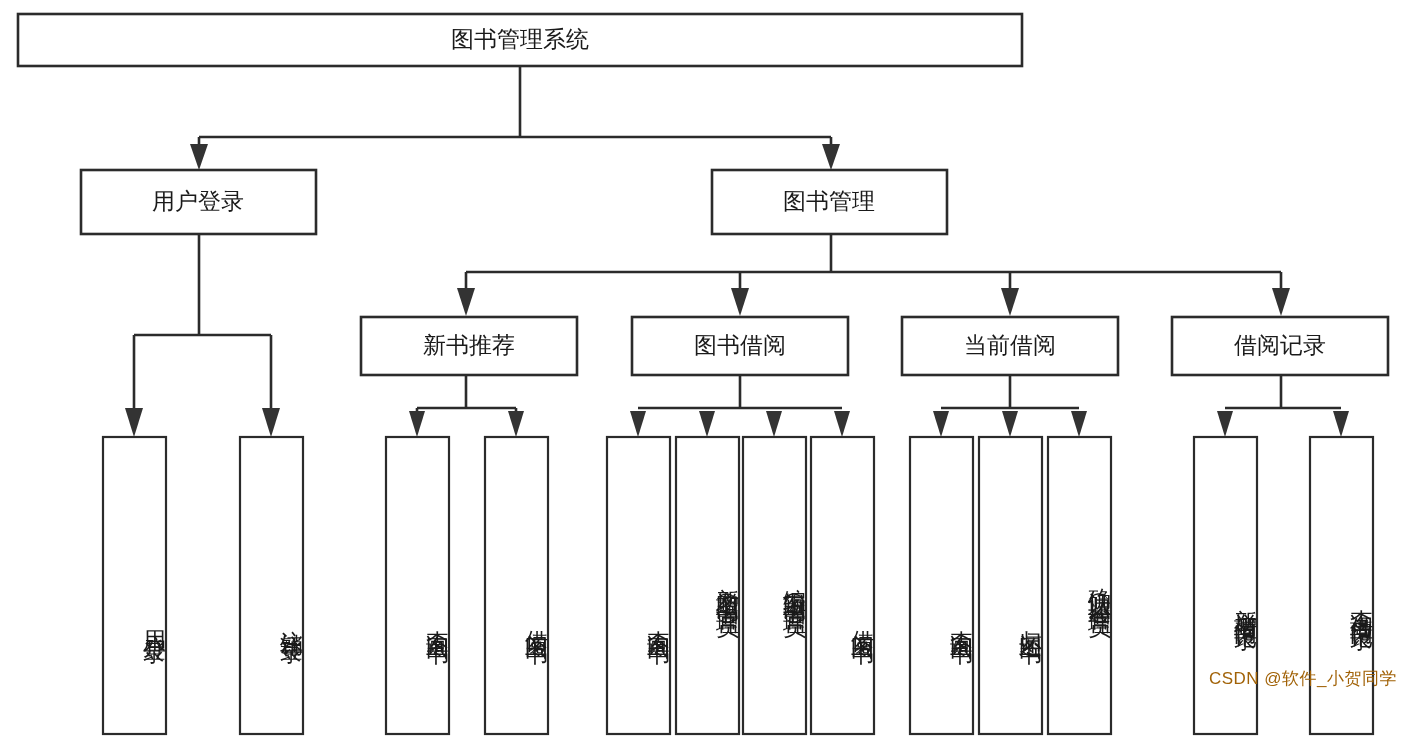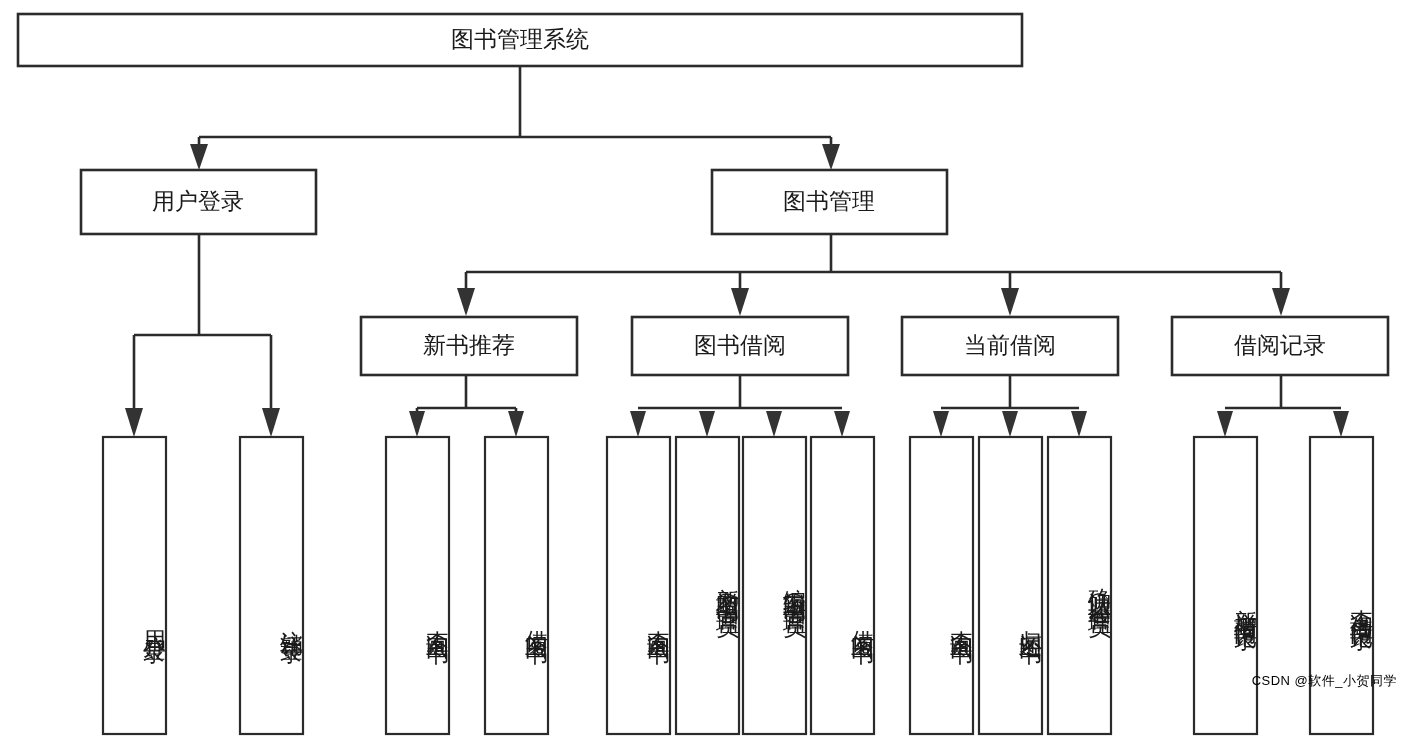--- a/index.html
+++ b/index.html
@@ -77,22 +77,22 @@
     align-items: flex-start;
     justify-content: center;
     pointer-events: none;
     white-space: nowrap;
   }
   .watermark {
     position: absolute;
     right: 8px;
     bottom: 6px;
     font-family: "Liberation Sans", "DejaVu Sans", sans-serif;
-    font-size: 13px;
-    color: #000000;
+    font-size: 17px;
+    color: #a16207;
     letter-spacing: 0.5px;
     white-space: nowrap;
     margin-top: 40px;
   }
 </style>
 </head>
 <body>
 
 <div id="diagram-root">
 

